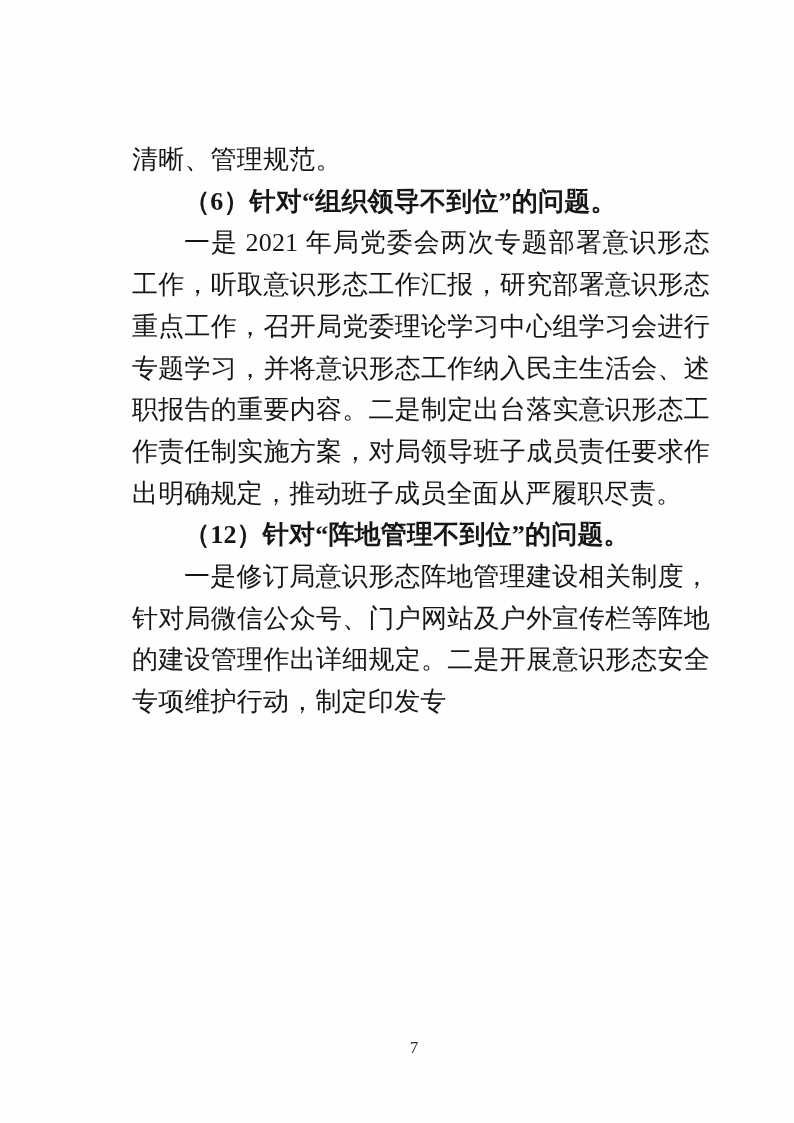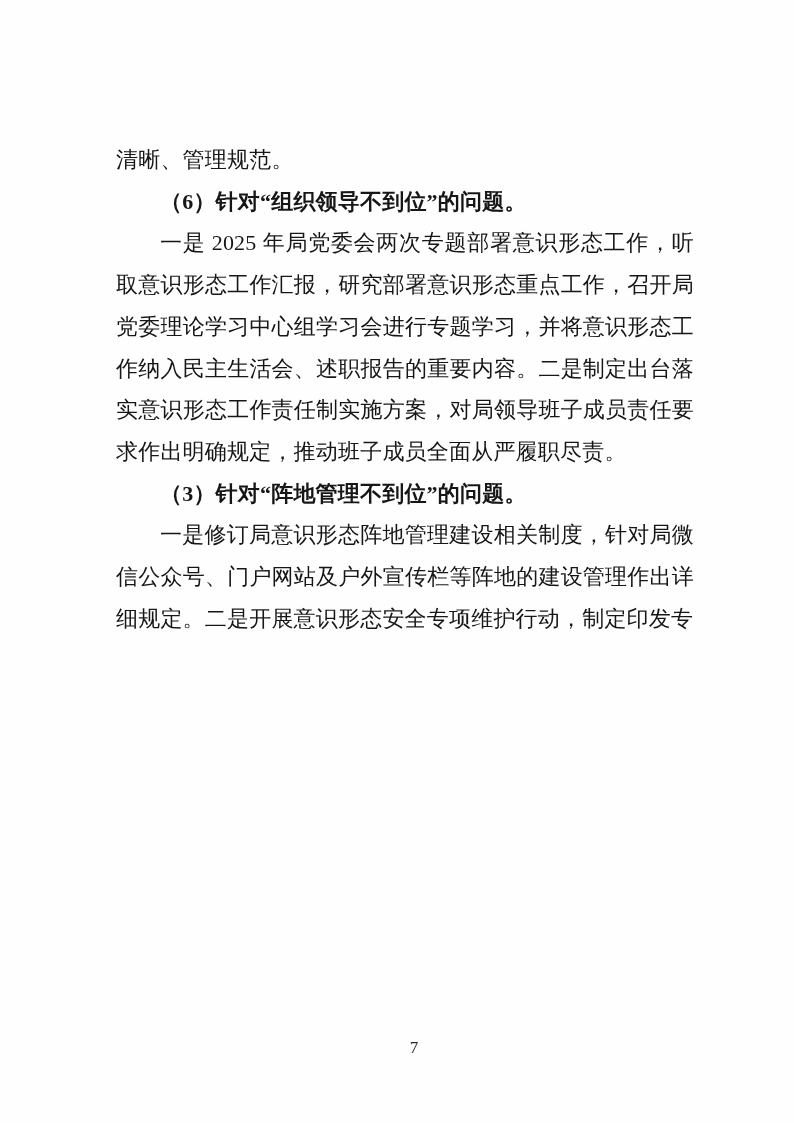--- a/index.html
+++ b/index.html
@@ -14,24 +14,24 @@
     overflow: hidden;
   }
   .page {
     position: absolute;
     left: 0; top: 0;
     width: 794px; height: 1123px;
     background: #fefefe;
   }
   .content {
     position: absolute;
-    left: 116px;
+    left: 132px;
     top: 139px;
     width: 578px;
-    font-size: 22px;
+    font-size: 26px;
     line-height: 41.7px;
     letter-spacing: 0.2px;
     text-align: justify;
     text-justify: inter-ideograph;
   }
   .content p {
     margin: 0;
     padding: 0;
   }
   p.para-continuation {
@@ -63,23 +63,23 @@
 
   <div class="content">
 
     <p class="para-continuation">清晰、管理规范。</p>
 
 
 
 
     <p class="para-heading">（6）针对“组织领导不到位”的问题。</p>
 
-    <p class="para-body">一是 2025 年局党委会两次专题部署意识形态工作，听取意识形态工作汇报，研究部署意识形态重点工作，召开局党委理论学习中心组学习会进行专题学习，并将意识形态工作纳入民主生活会、述职报告的重要内容。二是制定出台落实意识形态工作责任制实施方案，对局领导班子成员责任要求作出明确规定，推动班子成员全面从严履职尽责。</p>
+    <p class="para-body">一是 2021 年局党委会两次专题部署意识形态工作，听取意识形态工作汇报，研究部署意识形态重点工作，召开局党委理论学习中心组学习会进行专题学习，并将意识形态工作纳入民主生活会、述职报告的重要内容。二是制定出台落实意识形态工作责任制实施方案，对局领导班子成员责任要求作出明确规定，推动班子成员全面从严履职尽责。</p>
 
-    <p class="para-heading">（3）针对“阵地管理不到位”的问题。</p>
+    <p class="para-heading">（12）针对“阵地管理不到位”的问题。</p>
 
     <p class="para-body">一是修订局意识形态阵地管理建设相关制度，针对局微信公众号、门户网站及户外宣传栏等阵地的建设管理作出详细规定。二是开展意识形态安全专项维护行动，制定印发专</p>
 
   </div>
 
   <div class="page-footer">7</div>
 
 </div>
 
 </body></html>

